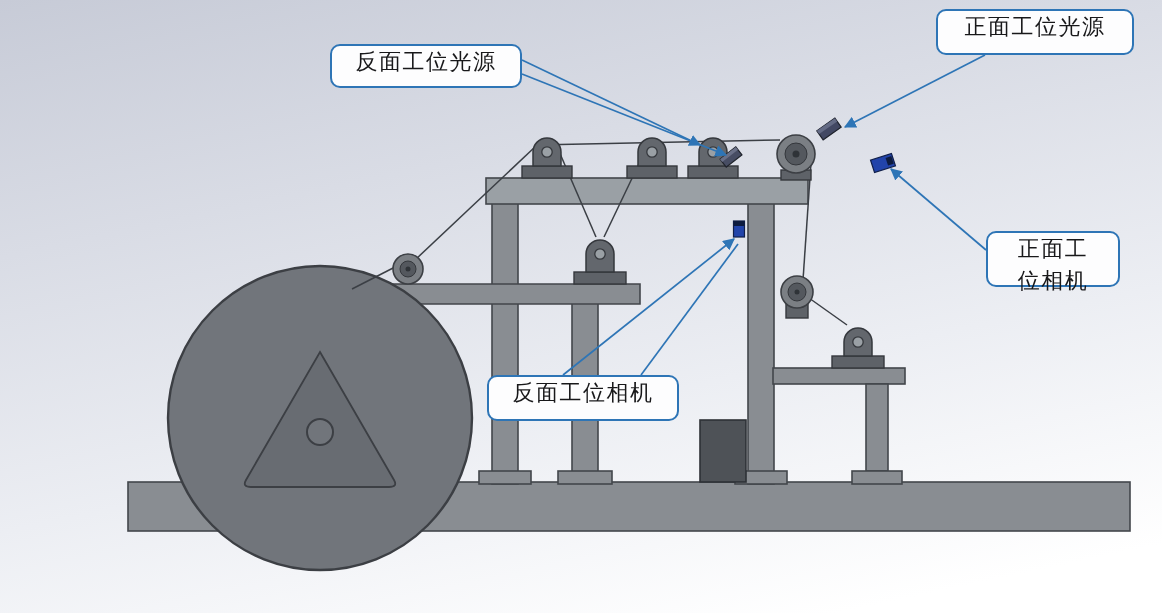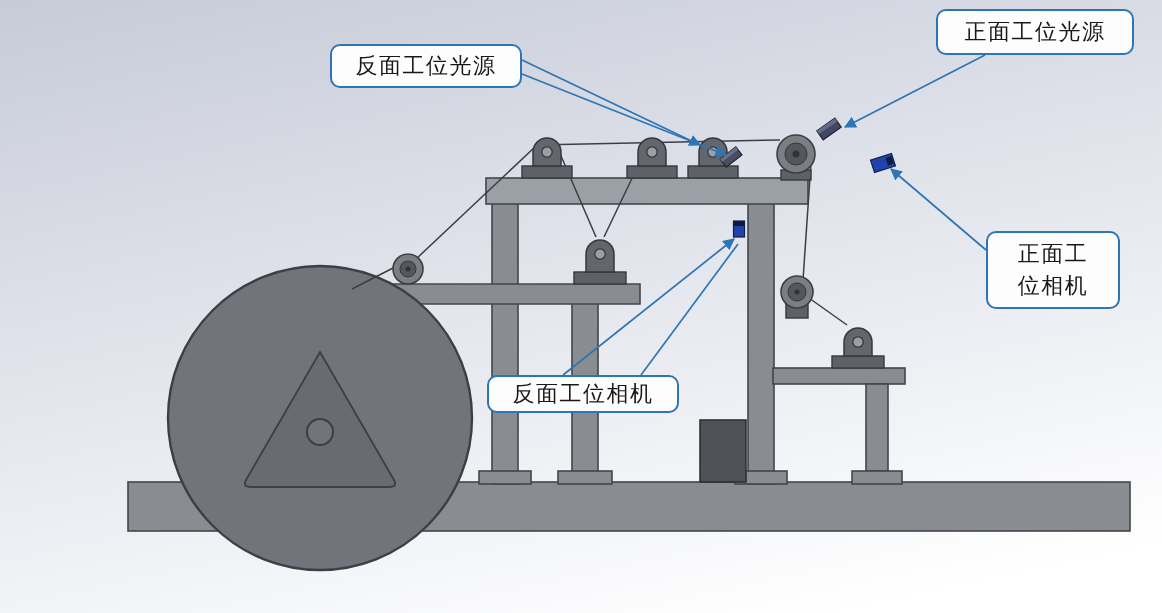--- a/index.html
+++ b/index.html
@@ -27,36 +27,36 @@
   .pulley-i { fill: #54585e; stroke: #34373c; stroke-width: 1; }
   .pulley-c { fill: #2f3338; }
   .web    { stroke: #3b3f45; stroke-width: 1.5; fill: none; }
   .leader { stroke: var(--leader-line, #2e75b6); stroke-width: 1.7; fill: none; }
 
   
   .callout {
     position: absolute;
     z-index: 2;
     display: flex;
-    align-items: center;
+    align-items: flex-start;
     justify-content: center;
     box-sizing: border-box;
     background: #fdfdfe;
     border: 2px solid var(--callout-border, #2e75b6);
     border-radius: 10px;
     color: var(--callout-text, #18181a);
     font-size: 22px;
     letter-spacing: 1.5px;
     text-align: center;
     line-height: 1.45;
   }
   .callout-back-light   { left: 330px; top: 44px;  width: 192px; height: 44px; }
   .callout-front-light  { left: 936px; top: 9px;   width: 198px; height: 46px; }
-  .callout-front-camera { left: 986px; top: 231px; width: 134px; height: 78px; white-space: pre-line; }
-  .callout-back-camera  { left: 487px; top: 375px; width: 192px; height: 38px; }
+  .callout-front-camera { left: 986px; top: 231px; width: 134px; height: 56px; white-space: pre-line; }
+  .callout-back-camera  { left: 487px; top: 375px; width: 192px; height: 46px; }
 </style>
 </head>
 <body>
 
 <div class="canvas">
 
   <svg class="scene" width="1162" height="613" viewBox="0 0 1162 613" xmlns="http://www.w3.org/2000/svg">
     <defs>
       <marker id="arw" viewBox="0 0 10 10" refX="9" refY="5" markerWidth="7" markerHeight="7" orient="auto-start-reverse">
         <path d="M0,0 L10,5 L0,10 z" fill="#2e75b6"></path>

